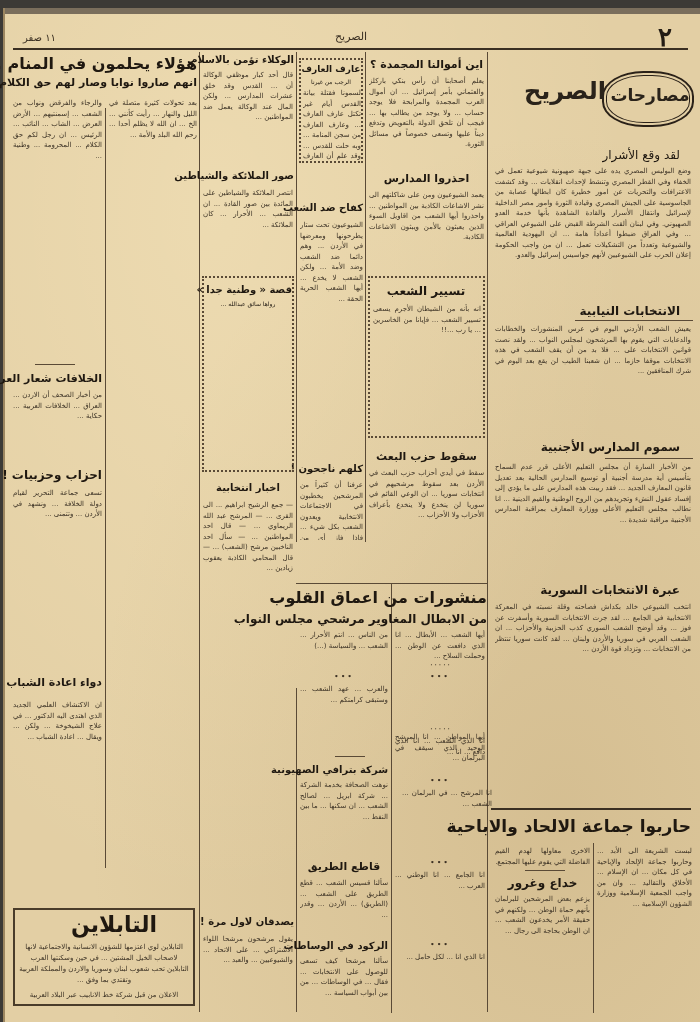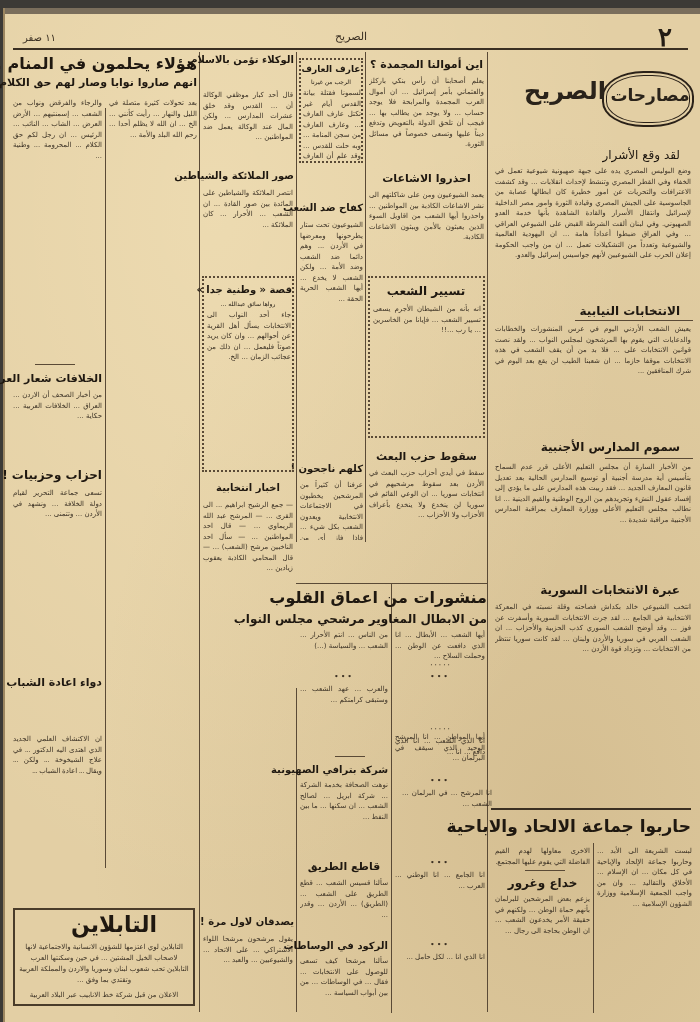--- a/index.html
+++ b/index.html
@@ -102,45 +102,44 @@
   <div class="headline" style="left:486px; top:808px; width:200px; font-size:17px;">حاربوا جماعة الالحاد والاباحية</div>
   <div class="col-rule" style="left:588px; top:835px; height:170px;"></div>
   <div class="text" style="left:592px; top:838px; width:95px; height:165px;">لبست الشريعة الى الأبد ... وحاربوا جماعة الإلحاد والإباحية في كل مكان ... ان الإسلام ... الأخلاق والتقاليد ... وان من واجب الجمعية الإسلامية ووزارة الشؤون الإسلامية ...</div>
   <div class="text" style="left:490px; top:838px; width:95px; height:20px;">الاخرى معاولها لهدم القيم الفاضلة التي يقوم عليها المجتمع.</div>
   <div class="h-rule" style="left:520px; top:862px; width:40px;"></div>
   <div class="headline" style="left:490px; top:868px; width:95px; font-size:12px;">خداع وغرور</div>
   <div class="text" style="left:490px; top:886px; width:95px; height:118px;">يزعم بعض المرشحين للبرلمان بأنهم حماة الوطن ... ولكنهم في حقيقة الأمر يخدعون الشعب ... ان الوطن بحاجة الى رجال ...</div>
 
   <div class="headline" style="left:364px; top:50px; width:115px; font-size:11px;">اين أموالنا المجمدة ؟</div>
   <div class="text" style="left:364px; top:68px; width:115px; height:90px;">يعلم أصحابنا أن رأس بنكي باركلز والعثماني بأمر إسرائيل ... ان أموال العرب المجمدة والمرابحة فلا يوجد حساب ... ولا يوجد من يطالب بها ... فيجب أن تلحق الدولة بالتعويض وتدفع ديناً عليها وتسعى خصوصاً في مسائل الثورة.</div>
-  <div class="headline" style="left:364px; top:164px; width:115px; font-size:11px;">احذروا الاشاعات</div>
+  <div class="headline" style="left:364px; top:164px; width:115px; font-size:11px;">احذروا المدارس</div>
   <div class="text" style="left:364px; top:182px; width:115px; height:80px;">يعمد الشيوعيون ومن على شاكلتهم الى نشر الاشاعات الكاذبة بين المواطنين ... واحذروا أيها الشعب من اقاويل السوء الذين يعبثون بالأمن ويبثون الاشاعات الكاذبة.</div>
   <div class="box-dotted" style="left:363px; top:268px; width:117px; height:162px;"></div>
   <div class="headline" style="left:366px; top:276px; width:110px; font-size:12px;">تسيير الشعب</div>
   <div class="text" style="left:368px; top:296px; width:108px; height:130px;">انه بأنه من الشيطان الأجرم يسعى تسيير الشعب ... فإيانا من الخاسرين ... يا رب ...!!</div>
   <div class="headline" style="left:364px; top:442px; width:115px; font-size:11px;">سقوط حزب البعث</div>
   <div class="text" style="left:364px; top:460px; width:115px; height:72px;">سقط في أيدي أحزاب حزب البعث في الأردن بعد سقوط مرشحيهم في انتخابات سوريا ... ان الوعي القائم في سوريا لن ينخدع ولا ينخدع بأعراف الأحزاب ولا الأحزاب ...</div>
 
   <div class="box-dotted" style="left:294px; top:50px; width:64px; height:105px;"></div>
   <div class="headline" style="left:296px; top:56px; width:60px; font-size:9px;">عارف العارف</div>
   <div class="headline" style="left:296px; top:70px; width:60px; font-size:6px; font-weight:normal;">الرجب من غيرنا</div>
   <div class="text" style="left:298px; top:80px; width:58px; height:72px;">لسمونا فقتلة بيانة القدس أيام غير تكتل عارف العارف ... وعارف العارف من سجن المنامة ... وبه حلت للقدس ... وقد علم أن العارف ... من كبار السياسيين ... ويتحدثون عنه في القدس ... وستظل القدس تحمل له المحبة.</div>
   <div class="headline" style="left:294px; top:194px; width:64px; font-size:10px;">كفاح ضد الشعب</div>
   <div class="text" style="left:295px; top:212px; width:63px; height:205px;">الشيوعيون تحت ستار يطرحونها ومعرضها في الأردن ... وهم دائما ضد الشعب وضد الأمة ... ولكن الشعب لا يخدع ... أيها الشعب الحرية الحقة ...</div>
   <div class="headline" style="left:294px; top:455px; width:64px; font-size:10px;">كلهم ناجحون !</div>
   <div class="text" style="left:295px; top:472px; width:63px; height:60px;">عرفنا أن كثيراً من المرشحين يخطبون في الاجتماعات الانتخابية ويعدون الشعب بكل شيء ... فاذا فاز أي من المرشحين كلهم ناجحون.</div>
 
   <div class="headline" style="left:197px; top:46px; width:92px; font-size:10px;">الوكلاء تؤمن بالاسلام</div>
-  <div class="text" style="left:198px; top:62px; width:90px; height:90px;margin-top:20px;">قال أحد كبار موظفي الوكالة أن ... القدس وقد خلق عشرات المدارس ... ولكن المال عند الوكالة يعمل ضد المواطنين ...</div>
+  <div class="text" style="left:198px; top:62px; width:90px; height:90px;">قال أحد كبار موظفي الوكالة أن ... القدس وقد خلق عشرات المدارس ... ولكن المال عند الوكالة يعمل ضد المواطنين ...</div>
   <div class="headline" style="left:197px; top:162px; width:92px; font-size:10px;">صور الملائكة والشياطين</div>
   <div class="text" style="left:198px; top:180px; width:90px; height:78px;">انتصر الملائكة والشياطين على المائدة بين صور القادة ... ان الشعب ... الأحرار ... كان الملائكة ...</div>
   <div class="box-dotted" style="left:197px; top:268px; width:92px; height:196px;"></div>
   <div class="headline" style="left:199px; top:276px; width:88px; font-size:10px;">قصة « وطنية جدا »</div>
   <div class="headline" style="left:199px; top:292px; width:88px; font-size:6px; font-weight:normal;">رواها سائق عبدالله ...</div>
-  <div class="text" style="left:202px; top:302px; width:84px; height:158px;">جاء أحد النواب الى الانتخابات يسأل أهل القرية عن أحوالهم ... وان كان يريد صوتاً فليعمل ... ان ذلك من عجائب الزمان ... الخ.</div>
   <div class="headline" style="left:197px; top:474px; width:92px; font-size:10px;">اخبار انتخابية</div>
   <div class="text" style="left:198px; top:492px; width:90px; height:390px;">— جمع الرشيح ابراهيم ... الى القرى ... — المرشح عبد الله الريماوي ... — قال احد المواطنين ... — سأل احد الناخبين مرشح (الشعب) ... — قال المحامي الكاذبة يعقوب زيادين ...</div>
 
   <div class="h-rule" style="left:291px; top:575px; width:191px;"></div>
   <div class="headline" style="left:291px; top:580px; width:191px; font-size:16px;">منشورات من اعماق القلوب</div>
   <div class="headline" style="left:291px; top:604px; width:191px; font-size:12px;">من الابطال المغاوير مرشحي مجلس النواب</div>
   <div class="text" style="left:390px; top:622px; width:90px; height:30px;">أيها الشعب ... الأبطال ... انا الذي دافعت عن الوطن ... وحملت السلاح ...</div>
   <div class="stars" style="left:390px; top:652px; width:90px;">٠٠٠٠٠</div>
   <div class="stars" style="left:390px; top:664px; width:90px;">•••</div>
   <div class="text" style="left:390px; top:676px; width:90px; height:40px;margin-top:48px;">أيها المواطن ... انا المرشح الوحيد الذي سيقف في البرلمان ...</div>
@@ -172,21 +171,21 @@
   <div class="headline" style="left:6px; top:68px; width:186px; font-size:11px;">انهم صاروا نوابا وصار لهم حق الكلام !!</div>
   <div class="text" style="left:104px; top:90px; width:88px; height:760px;">بعد تحولات كثيرة متصلة في الليل والنهار ... رأيت كأنني ... الخ ... ان الله لا يظلم أحدا ... رحم الله البلد والأمة ...</div>
   <div class="text" style="left:8px; top:90px; width:89px; height:250px;">والرجاء والفرقض ونواب من الشعب ... إسمنتيهم ... الأرض العرض ... الشاب ... النائب ... الرئيس ... ان رجل لكم حق الكلام ... المحرومة ... وطنية ...</div>
 
   <div class="h-rule" style="left:30px; top:356px; width:40px;"></div>
   <div class="headline" style="left:8px; top:364px; width:89px; font-size:11px;">الخلافات شعار العرب</div>
   <div class="text" style="left:8px; top:382px; width:89px; height:60px;">من أخبار الصحف أن الاردن ... العراق ... الخلافات العربية ... حكاية ...</div>
   <div class="headline" style="left:8px; top:460px; width:89px; font-size:12px;">احزاب وحزبيات !</div>
   <div class="text" style="left:8px; top:480px; width:89px; height:150px;">تسعى جماعة التحرير لقيام دولة الخلافة ... ونشهد في الأردن ... وتتمنى ...</div>
   <div class="headline" style="left:8px; top:668px; width:89px; font-size:11px;">دواء اعادة الشباب</div>
-  <div class="text" style="left:8px; top:726px; width:89px; height:172px;font-family:Liberation Serif, serif;">ان الاكتشاف العلمي الجديد الذي اهتدى اليه الدكتور ... في علاج الشيخوخة ... ولكن ... ويقال ... اعادة الشباب ...</div>
+  <div class="text" style="left:8px; top:692px; width:89px; height:172px;">ان الاكتشاف العلمي الجديد الذي اهتدى اليه الدكتور ... في علاج الشيخوخة ... ولكن ... ويقال ... اعادة الشباب ...</div>
 
   <div class="box-solid" style="left:8px; top:900px; width:182px; height:98px; border-width:2px;"></div>
   <div class="headline ad-title" style="left:10px; top:904px; width:178px; font-size:22px;">التابلاين</div>
   <div class="text" style="left:14px; top:934px; width:170px; height:11px; text-align:center;">التابلاين لوي اعتزمها للشؤون الانسانية والاجتماعية لانها تعين ابنها وتدفع ...</div>
   <div class="text" style="left:14px; top:945px; width:170px; height:11px; text-align:center;">لاصحاب الخيل المشتين ... في حين وسكنتها العرب والاردن ...</div>
   <div class="text" style="left:14px; top:956px; width:170px; height:11px; text-align:center;">التابلاين تحب شعوب لبنان وسوريا والاردن والمملكة العربية السعودية ...</div>
   <div class="text" style="left:14px; top:967px; width:170px; height:11px; text-align:center;">وتقتدي بما وفق ...</div>
   <div class="text" style="left:14px; top:982px; width:170px; height:11px; text-align:center;">الاعلان من قبل شركة خط الانابيب عبر البلاد العربية (التابلاين)</div>
 </div>
 

